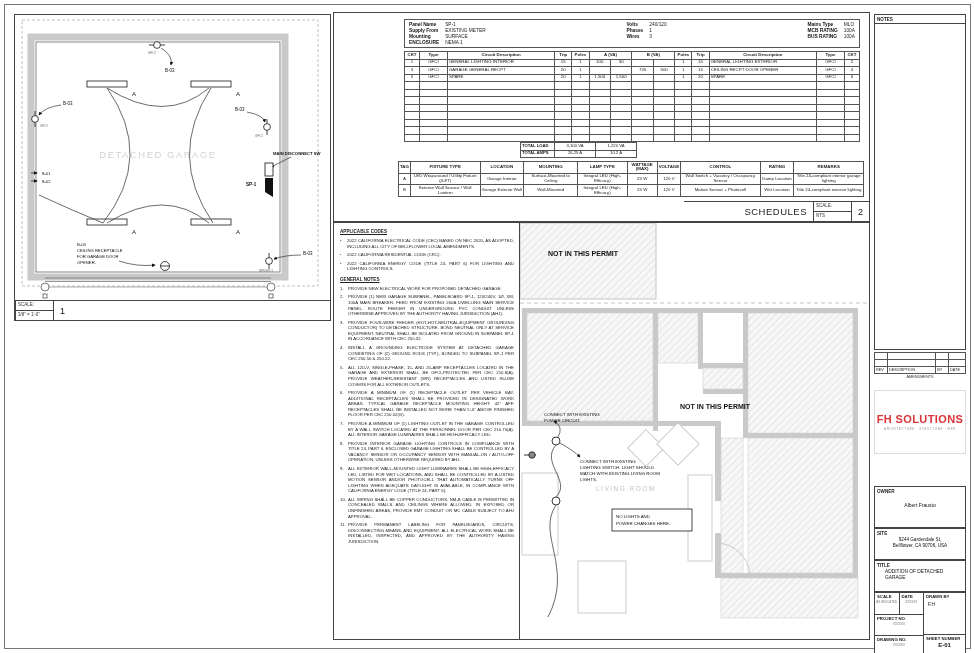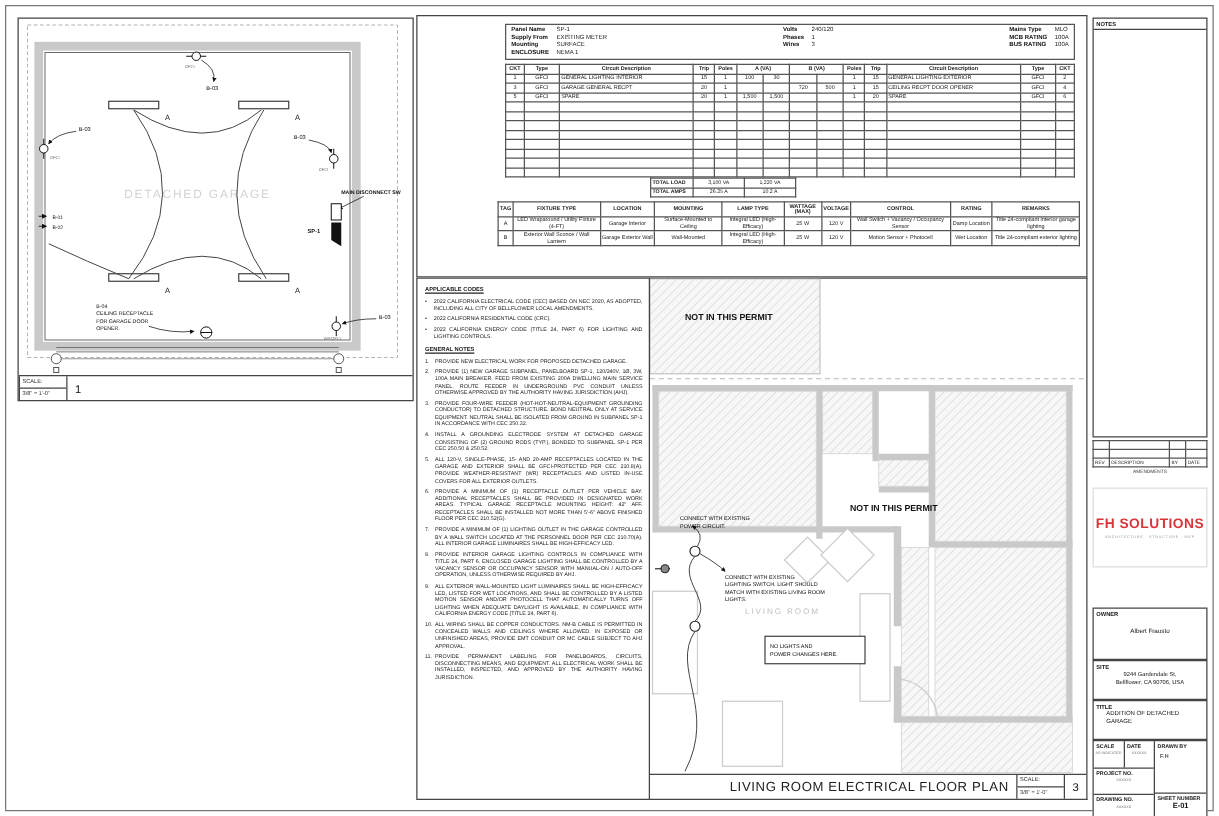--- a/index.html
+++ b/index.html
@@ -474,20 +474,28 @@
             <td>Integral LED (High-Efficacy)</td>
             <td>25 W</td>
             <td>120 V</td>
             <td>Motion Sensor + Photocell</td>
             <td>Wet Location</td>
             <td>Title 24-compliant exterior lighting</td>
       </tr>
     </tbody>
       </table>
 
+    <div class="titlebar" style="left:auto;width:185px;">
+      <div class="tb-title" style="font-size:9.5px;">SCHEDULES</div>
+      <div class="tb-scale">
+        <div class="s1">SCALE:</div>
+        <div class="s2">NTS</div>
+      </div>
+      <div class="tb-num">2</div>
+    </div>
   </div>
 
   <div class="panel" style="left:333px;top:222px;width:187px;height:418px;">
     <div class="notes-body">
       <p class="notes-h">APPLICABLE CODES</p>
       <div class="note-item">
           <span class="bb">•</span>
           <span class="nt">2022 CALIFORNIA ELECTRICAL CODE (CEC) BASED ON NEC 2020, AS ADOPTED, INCLUDING ALL CITY OF BELLFLOWER LOCAL AMENDMENTS.</span>
         </div>
       <div class="note-item">
@@ -622,28 +630,20 @@
         <text x="60" y="246">LIGHTING SWITCH. LIGHT SHOULD</text>
         <text x="60" y="252">MATCH WITH EXISTING LIVING ROOM</text>
         <text x="60" y="258">LIGHTS.</text>
       </g>
       <g>
         <rect x="92" y="286" width="80" height="22" fill="#fff" stroke="#333" stroke-width="0.9"></rect>
         <text x="96" y="295" font-size="4.4" fill="#111">NO LIGHTS AND</text>
         <text x="96" y="302" font-size="4.4" fill="#111">POWER CHANGES HERE.</text>
       </g>
     </svg>
-    <div class="titlebar">
-      <div class="tb-title">LIVING ROOM ELECTRICAL FLOOR PLAN</div>
-      <div class="tb-scale">
-        <div class="s1">SCALE:</div>
-        <div class="s2">3/8" = 1'-0"</div>
-      </div>
-      <div class="tb-num">3</div>
-    </div>
   </div>
 
   <div style="position:absolute;left:872px;top:12px;width:97px;height:630px;">
     <div class="tb-box" style="left:2px;top:2px;width:92px;height:336px;">
       <div class="tb-label" style="border-bottom:1px solid #444;">NOTES</div>
     </div>
 
     <div class="tb-box" style="left:2px;top:340px;width:92px;height:32px;border:none;">
       <table class="revtbl">
         <colgroup>

